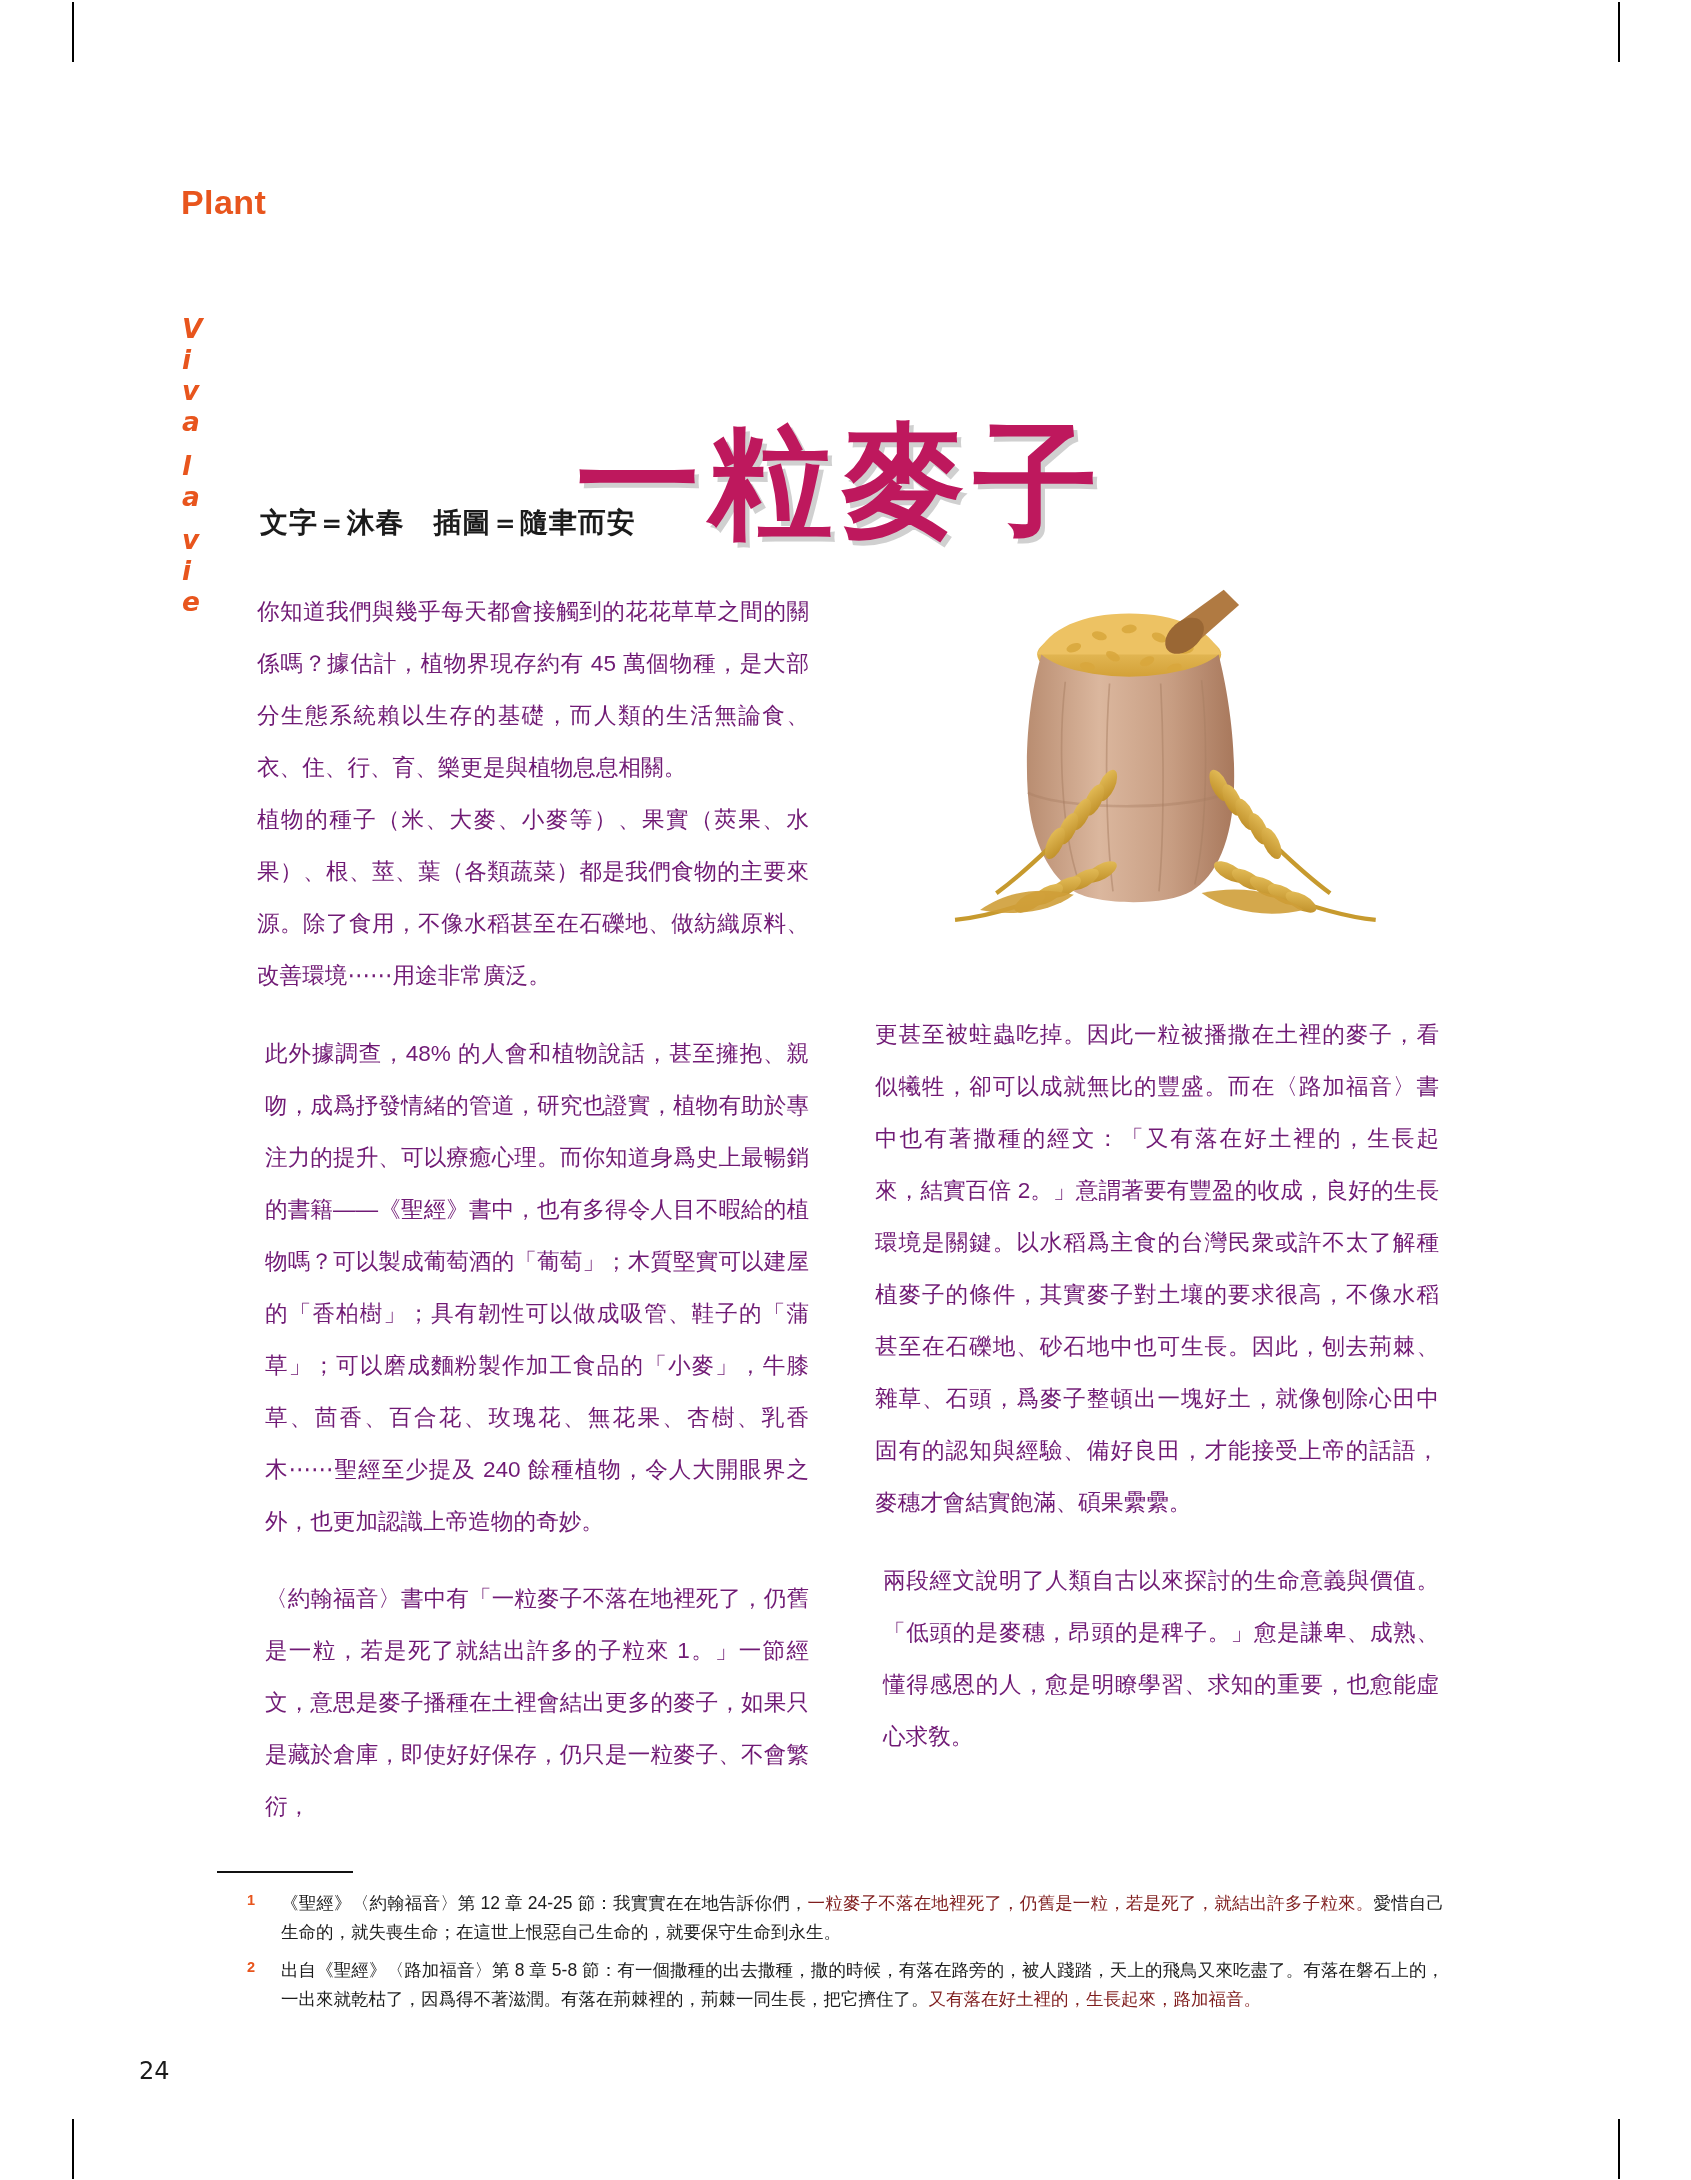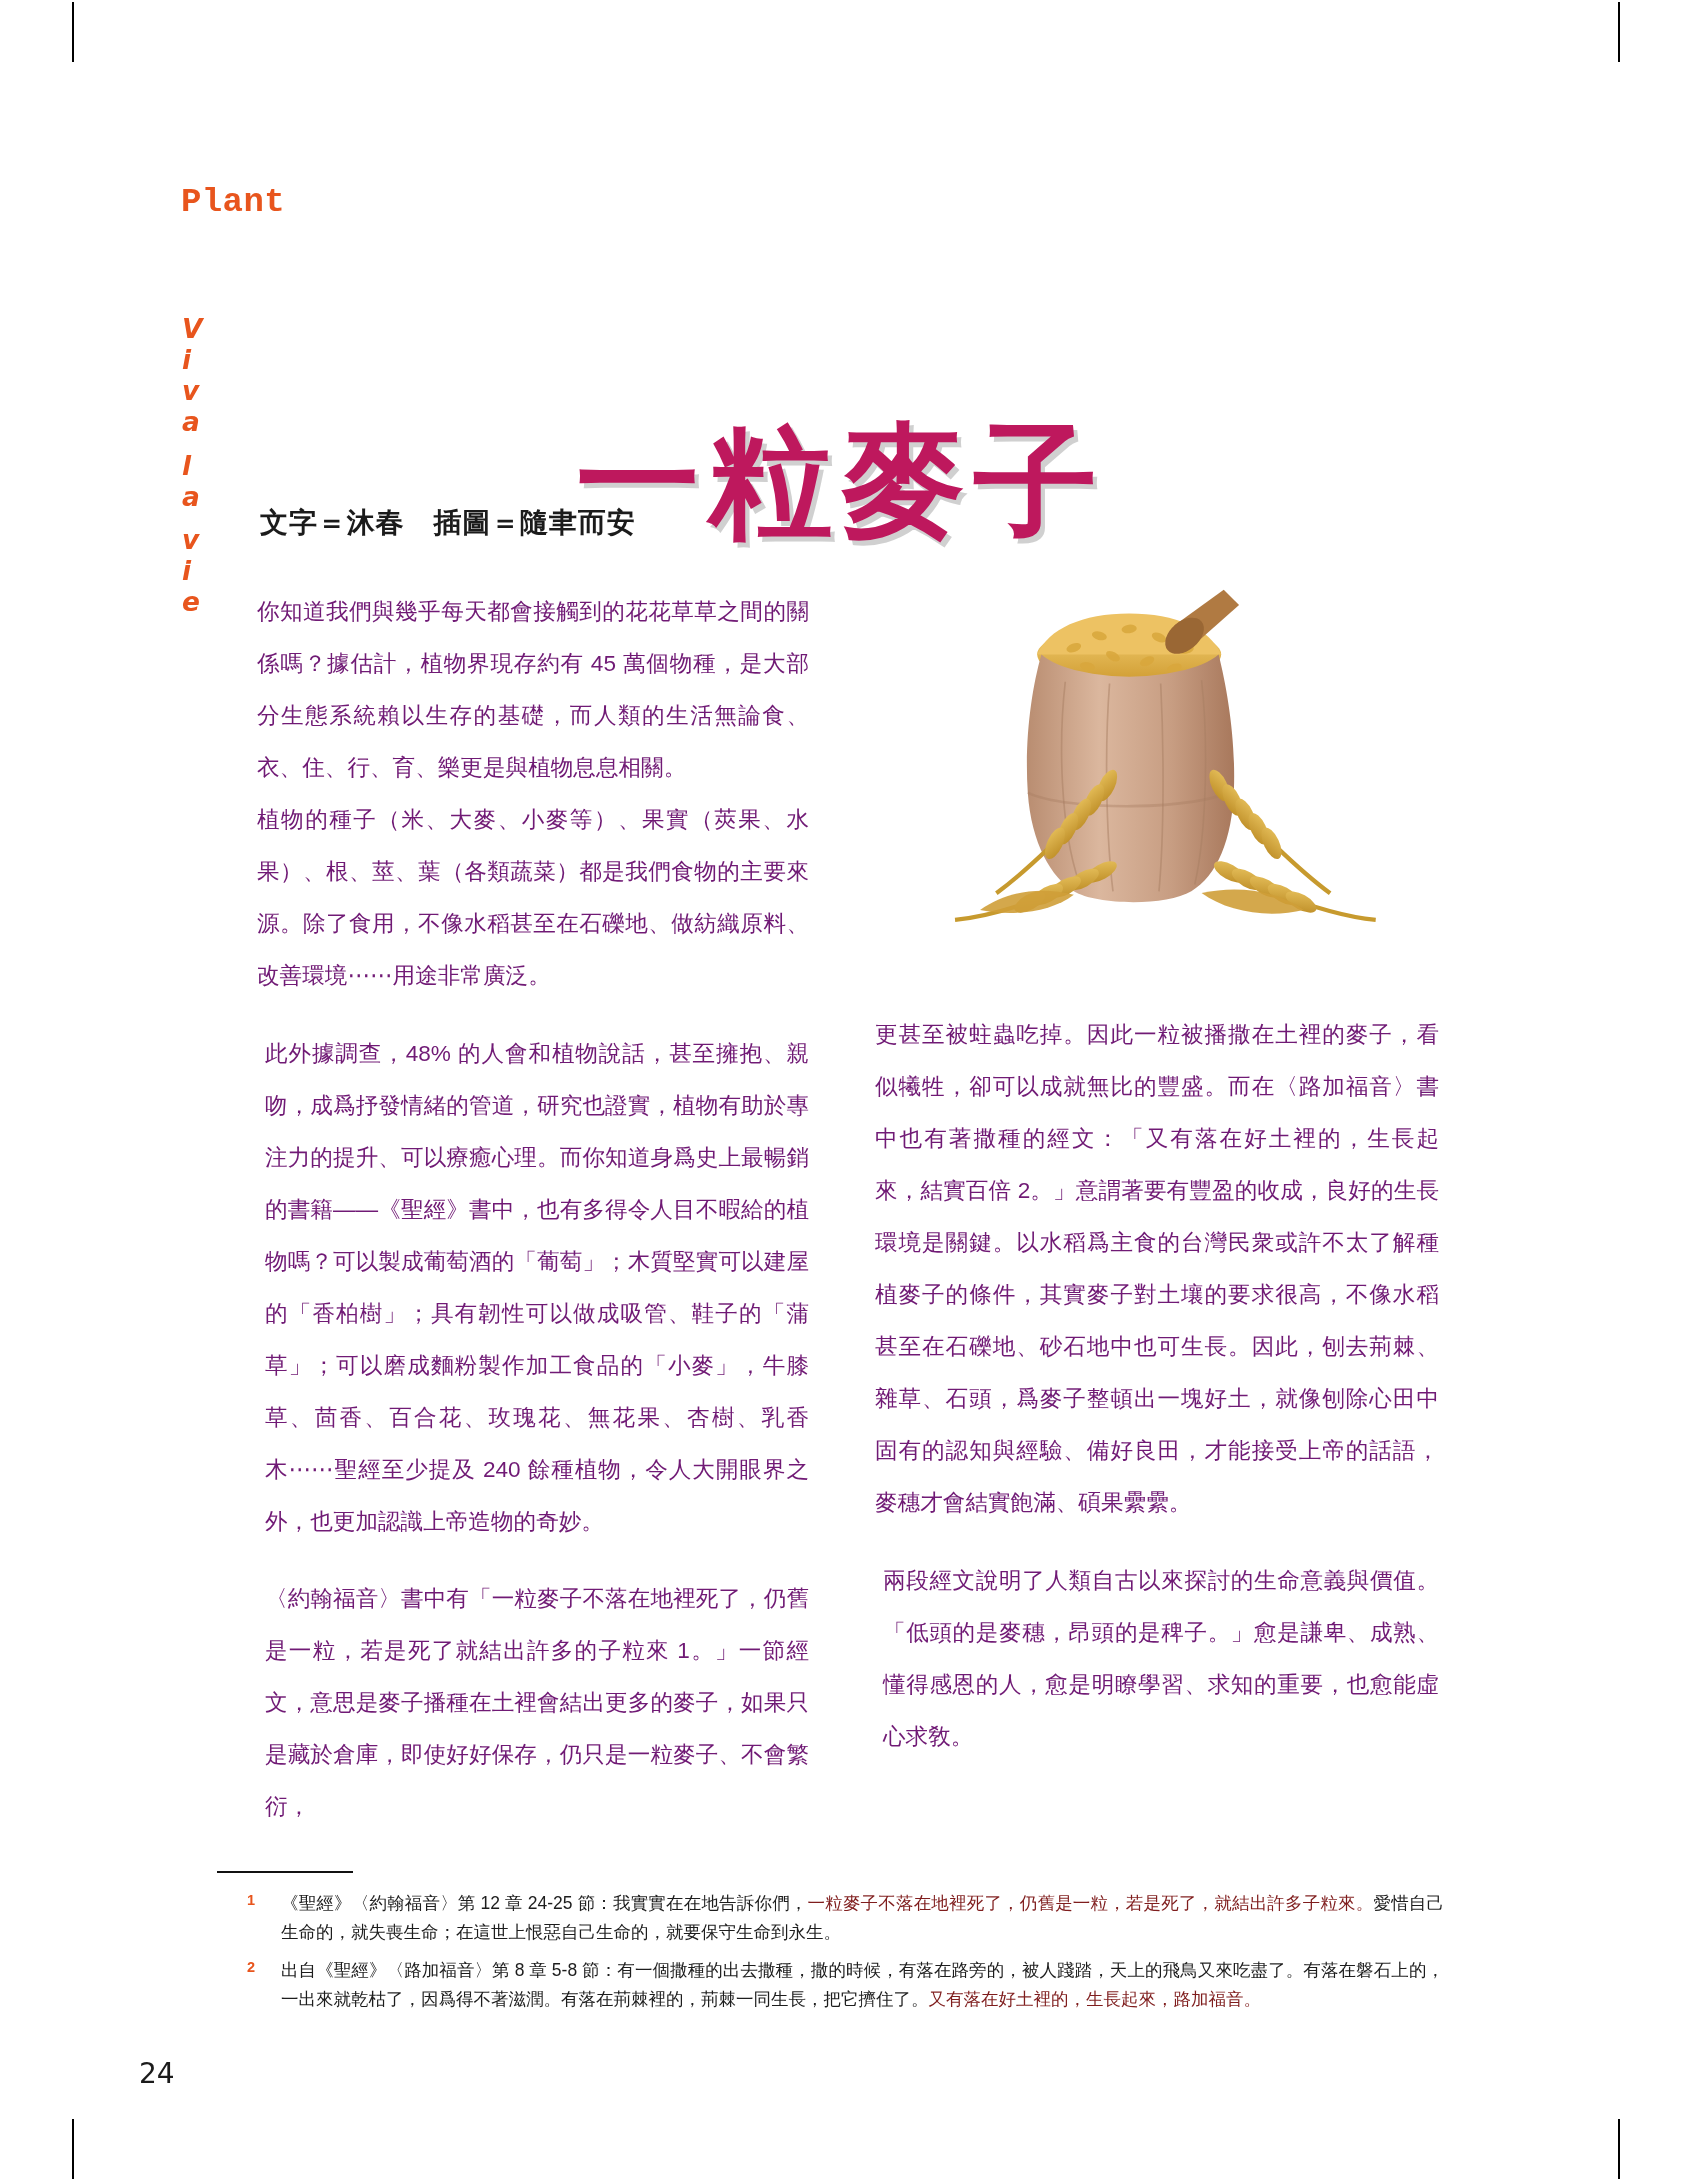--- a/index.html
+++ b/index.html
@@ -33,21 +33,21 @@
 
   
   .kicker {
     position: absolute;
     left: 181px;
     top: 183px;
     font-size: 34px;
     font-weight: 700;
     color: #e8551d;
     letter-spacing: 0.4px;
-    font-family: Liberation Mono, monospace;
+    font-family: Liberation Sans, sans-serif;
   }
 
   .vertical-tag {
     position: absolute;
     left: 182px;
     top: 313px;
     width: 34px;
     font-size: 26.4px;
     font-weight: 700;
     font-style: italic;
@@ -147,21 +147,21 @@
     color: #e8551d;
     font-weight: 700;
   }
   .hl { color: #7f1d1d; font-weight: 400; }
 
   
   .page-number {
     position: absolute;
     left: 139px;
     top: 2057px;
-    font-size: 28px;
+    font-size: 24px;
     color: #1b1b1b;
     font-family: "DejaVu Sans", sans-serif;
   }
 </style>
 </head>
 <body>
 
 <div class="page">
 
   <div class="crop-mark cm-v" style="left:72px; top:1.7px;"></div>

